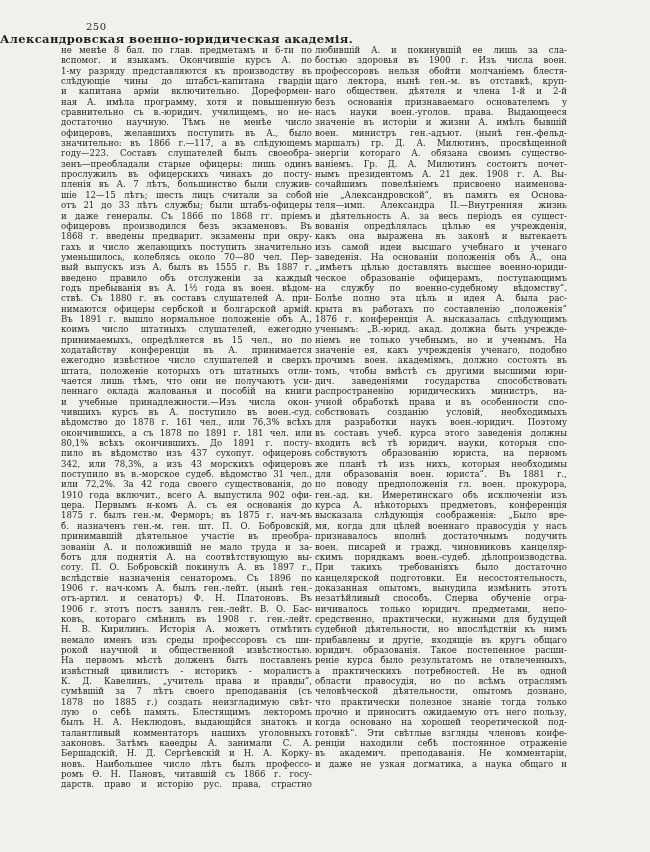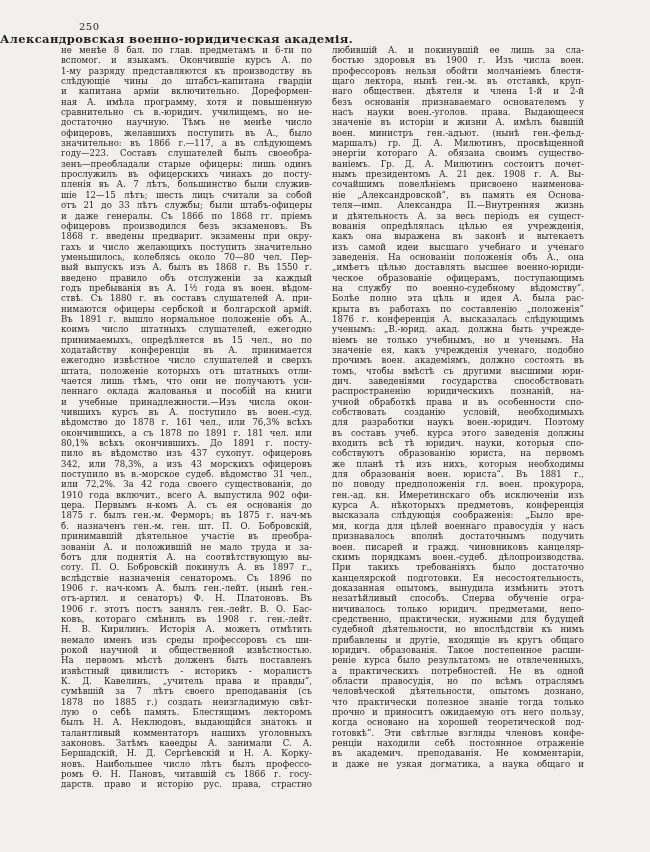--- a/index.html
+++ b/index.html
@@ -8,40 +8,40 @@
     position: relative;
     width: 650px;
     height: 852px;
     background: #f1f0ec;
     color: #211f1c;
     font-family: "DejaVu Serif", serif;
     overflow: hidden;
   }
   .pagenum {
     position: absolute;
-    left: 79px;
+    left: 86px;
     top: 21px;
     font-size: 10px;
     letter-spacing: 0.5px;
   }
   .title {
     position: absolute;
     left: 0;
     width: 650px;
     top: 32px;
     font-weight: bold;
     font-size: 11.5px;
     letter-spacing: 0.4px;
   }
   .col {
     position: absolute;
     top: 45px;
   }
   .col-left  { left: 61px;  width: 251px; }
-  .col-right { left: 332px; width: 252px; }
+  .col-right { left: 315px; width: 252px; }
   .tl {
     height: 10.35px;
     line-height: 10.4px;
     font-size: 8.6px;
     text-align: justify;
     text-align-last: justify;
     overflow: hidden;
     word-spacing: -0.3px;
   }
 </style>
@@ -66,21 +66,21 @@
       <div class="tl">зенъ—преобладали старые офицеры: лишь одинъ</div>
       <div class="tl">прослужилъ въ офицерскихъ чинахъ до посту-</div>
       <div class="tl">пленія въ А. 7 лѣтъ, большинство были служив-</div>
       <div class="tl">шіе 12—15 лѣтъ; шесть лицъ считали за собой</div>
       <div class="tl">отъ 21 до 33 лѣтъ службы; были штабъ-офицеры</div>
       <div class="tl">и даже генералы. Съ 1866 по 1868 гг. пріемъ</div>
       <div class="tl">офицеровъ производился безъ экзаменовъ. Въ</div>
       <div class="tl">1868 г. введены предварит. экзамены при окру-</div>
       <div class="tl">гахъ и число желающихъ поступить значительно</div>
       <div class="tl">уменьшилось, колеблясь около 70—80 чел. Пер-</div>
-      <div class="tl">вый выпускъ изъ А. былъ въ 1868 г. Въ 1550 г.</div>
+      <div class="tl">вый выпускъ изъ А. былъ въ 1555 г. Въ 1887 г.</div>
       <div class="tl">введено правило объ отслуженіи за каждый</div>
       <div class="tl">годъ пребыванія въ А. 1½ года въ воен. вѣдом-</div>
       <div class="tl">ствѣ. Съ 1880 г. въ составъ слушателей А. при-</div>
       <div class="tl">нимаются офицеры сербской и болгарской армій.</div>
       <div class="tl">Въ 1891 г. вышло нормальное положеніе объ А.,</div>
       <div class="tl">коимъ число штатныхъ слушателей, ежегодно</div>
       <div class="tl">принимаемыхъ, опредѣляется въ 15 чел., но по</div>
       <div class="tl">ходатайству конференціи въ А. принимается</div>
       <div class="tl">ежегодно извѣстное число слушателей и сверхъ</div>
       <div class="tl">штата, положеніе которыхъ отъ штатныхъ отли-</div>
@@ -152,21 +152,21 @@
       <div class="tl">на службу по военно-судебному вѣдомству“.</div>
       <div class="tl">Болѣе полно эта цѣль и идея А. была рас-</div>
       <div class="tl">крыта въ работахъ по составленію „положенія“</div>
       <div class="tl">1876 г. конференція А. высказалась слѣдующимъ</div>
       <div class="tl">ученымъ: „В.-юрид. акад. должна быть учрежде-</div>
       <div class="tl">ніемъ не только учебнымъ, но и ученымъ. На</div>
       <div class="tl">значеніе ея, какъ учрежденія ученаго, подобно</div>
       <div class="tl">прочимъ воен. академіямъ, должно состоять въ</div>
       <div class="tl">томъ, чтобы вмѣстѣ съ другими высшими юри-</div>
       <div class="tl">дич. заведеніями государства способствовать</div>
-      <div class="tl">распространенію юридическихъ познаній, на-</div>
+      <div class="tl">распространенію юридическихъ министръ, на-</div>
       <div class="tl">учной обработкѣ права и въ особенности спо-</div>
       <div class="tl">собствовать созданію условій, необходимыхъ</div>
       <div class="tl">для разработки наукъ воен.-юридич. Поэтому</div>
       <div class="tl">въ составъ учеб. курса этого заведенія должны</div>
       <div class="tl">входить всѣ тѣ юридич. науки, которыя спо-</div>
       <div class="tl">собствуютъ образованію юриста, на первомъ</div>
       <div class="tl">же планѣ тѣ изъ нихъ, которыя необходимы</div>
       <div class="tl">для образованія воен. юриста“. Въ 1881 г.,</div>
       <div class="tl">по поводу предположенія гл. воен. прокурора,</div>
       <div class="tl">ген.-ад. кн. Имеретинскаго объ исключеніи изъ</div>

